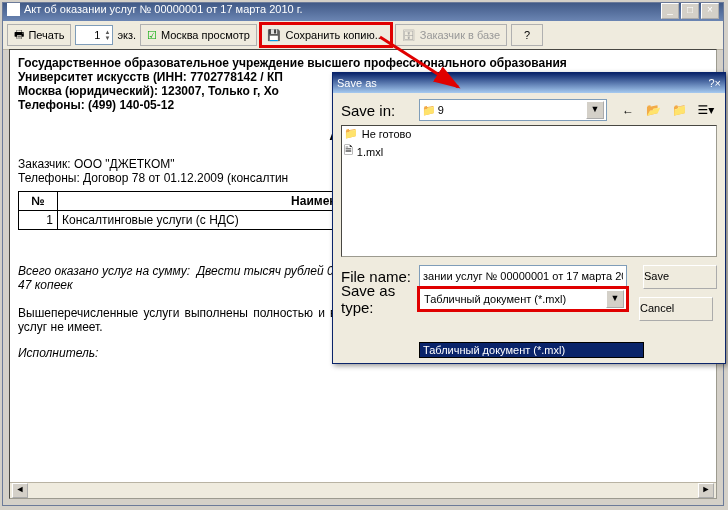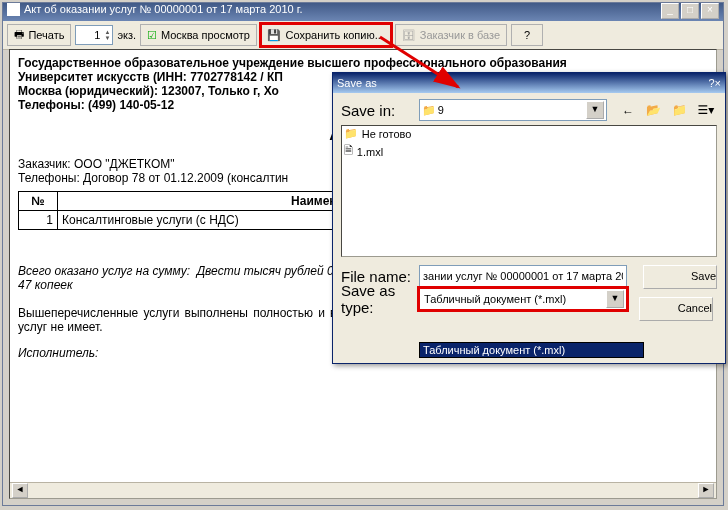--- a/index.html
+++ b/index.html
@@ -34,21 +34,21 @@
 .dialog .body{padding:6px 8px}
 .row{display:flex;align-items:center;margin-bottom:4px;gap:6px}
 .row label{width:72px;font-size:15px}
 .combo{flex:1;display:flex;align-items:center;border:1px solid #7f9db9;background:#fff;height:20px;padding:0 2px;position:relative}
 .combo .val{flex:1;font-size:11px;padding-left:2px}
 .combo .arrow{width:16px;height:16px;background:#d4d0c8;border:1px outset #fff;font-size:9px;text-align:center;line-height:14px}
 .navicons{display:flex;gap:4px;margin-left:4px}
 .navicons span{width:20px;height:20px;border:1px solid transparent;display:flex;align-items:center;justify-content:center;font-size:12px}
 .filelist{border:1px inset #9c9a8f;background:#fff;height:130px;overflow:auto}
 .filelist .item{display:flex;align-items:center;gap:4px;padding:1px 2px;font-size:11px}
-.dlgbtn{width:72px;height:22px;border:1px outset #fff;background:#efebde;font-size:11px;text-align:right;line-height:20px}
+.dlgbtn{width:72px;height:22px;border:1px outset #fff;background:#efebde;font-size:11px;text-align:left;line-height:20px}
 .textinput{flex:1;border:1px solid #7f9db9;background:#fff;height:20px;padding:0 3px;font-size:11px}
 .dropdown-open{position:absolute;border:1px solid #000;background:#fff;z-index:5}
 .dropdown-open .opt{padding:1px 3px;font-size:11px;white-space:nowrap}
 .dropdown-open .opt.sel{background:#0a246a;color:#fff}
 
 .red-arrow{position:absolute;pointer-events:none}
 .red-arrow svg{overflow:visible}
 </style>
 </head>
 <body>

